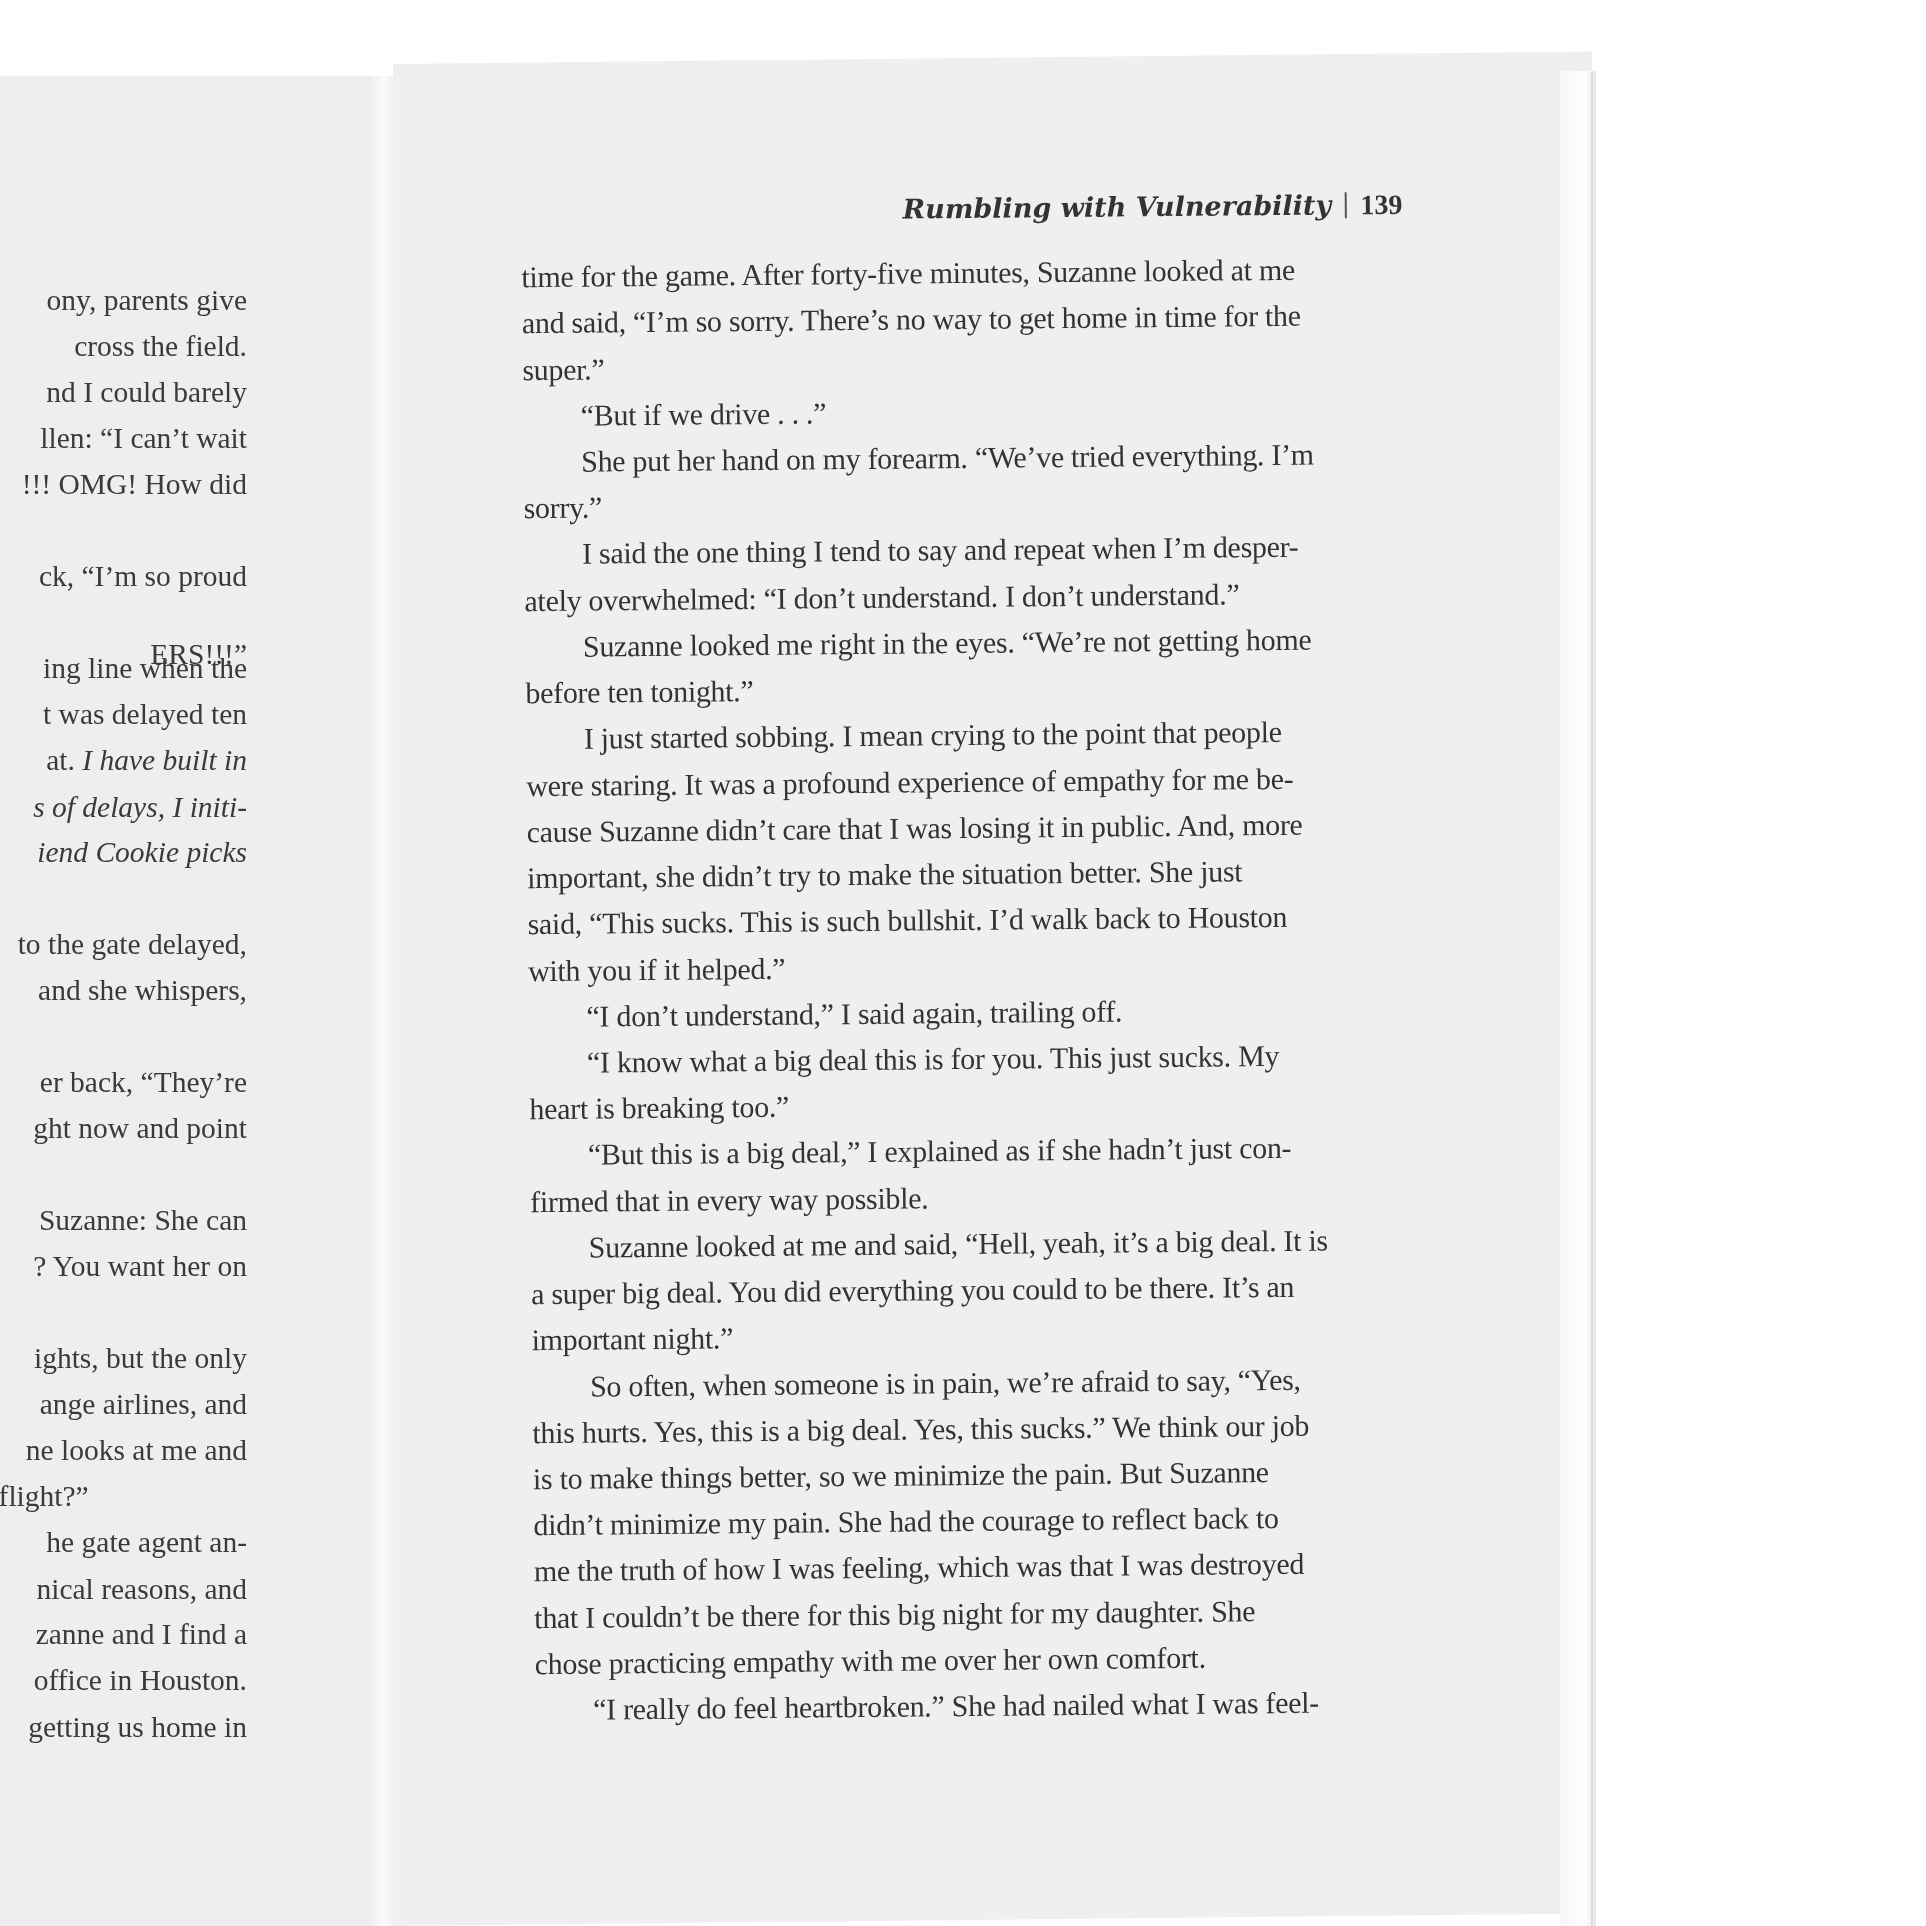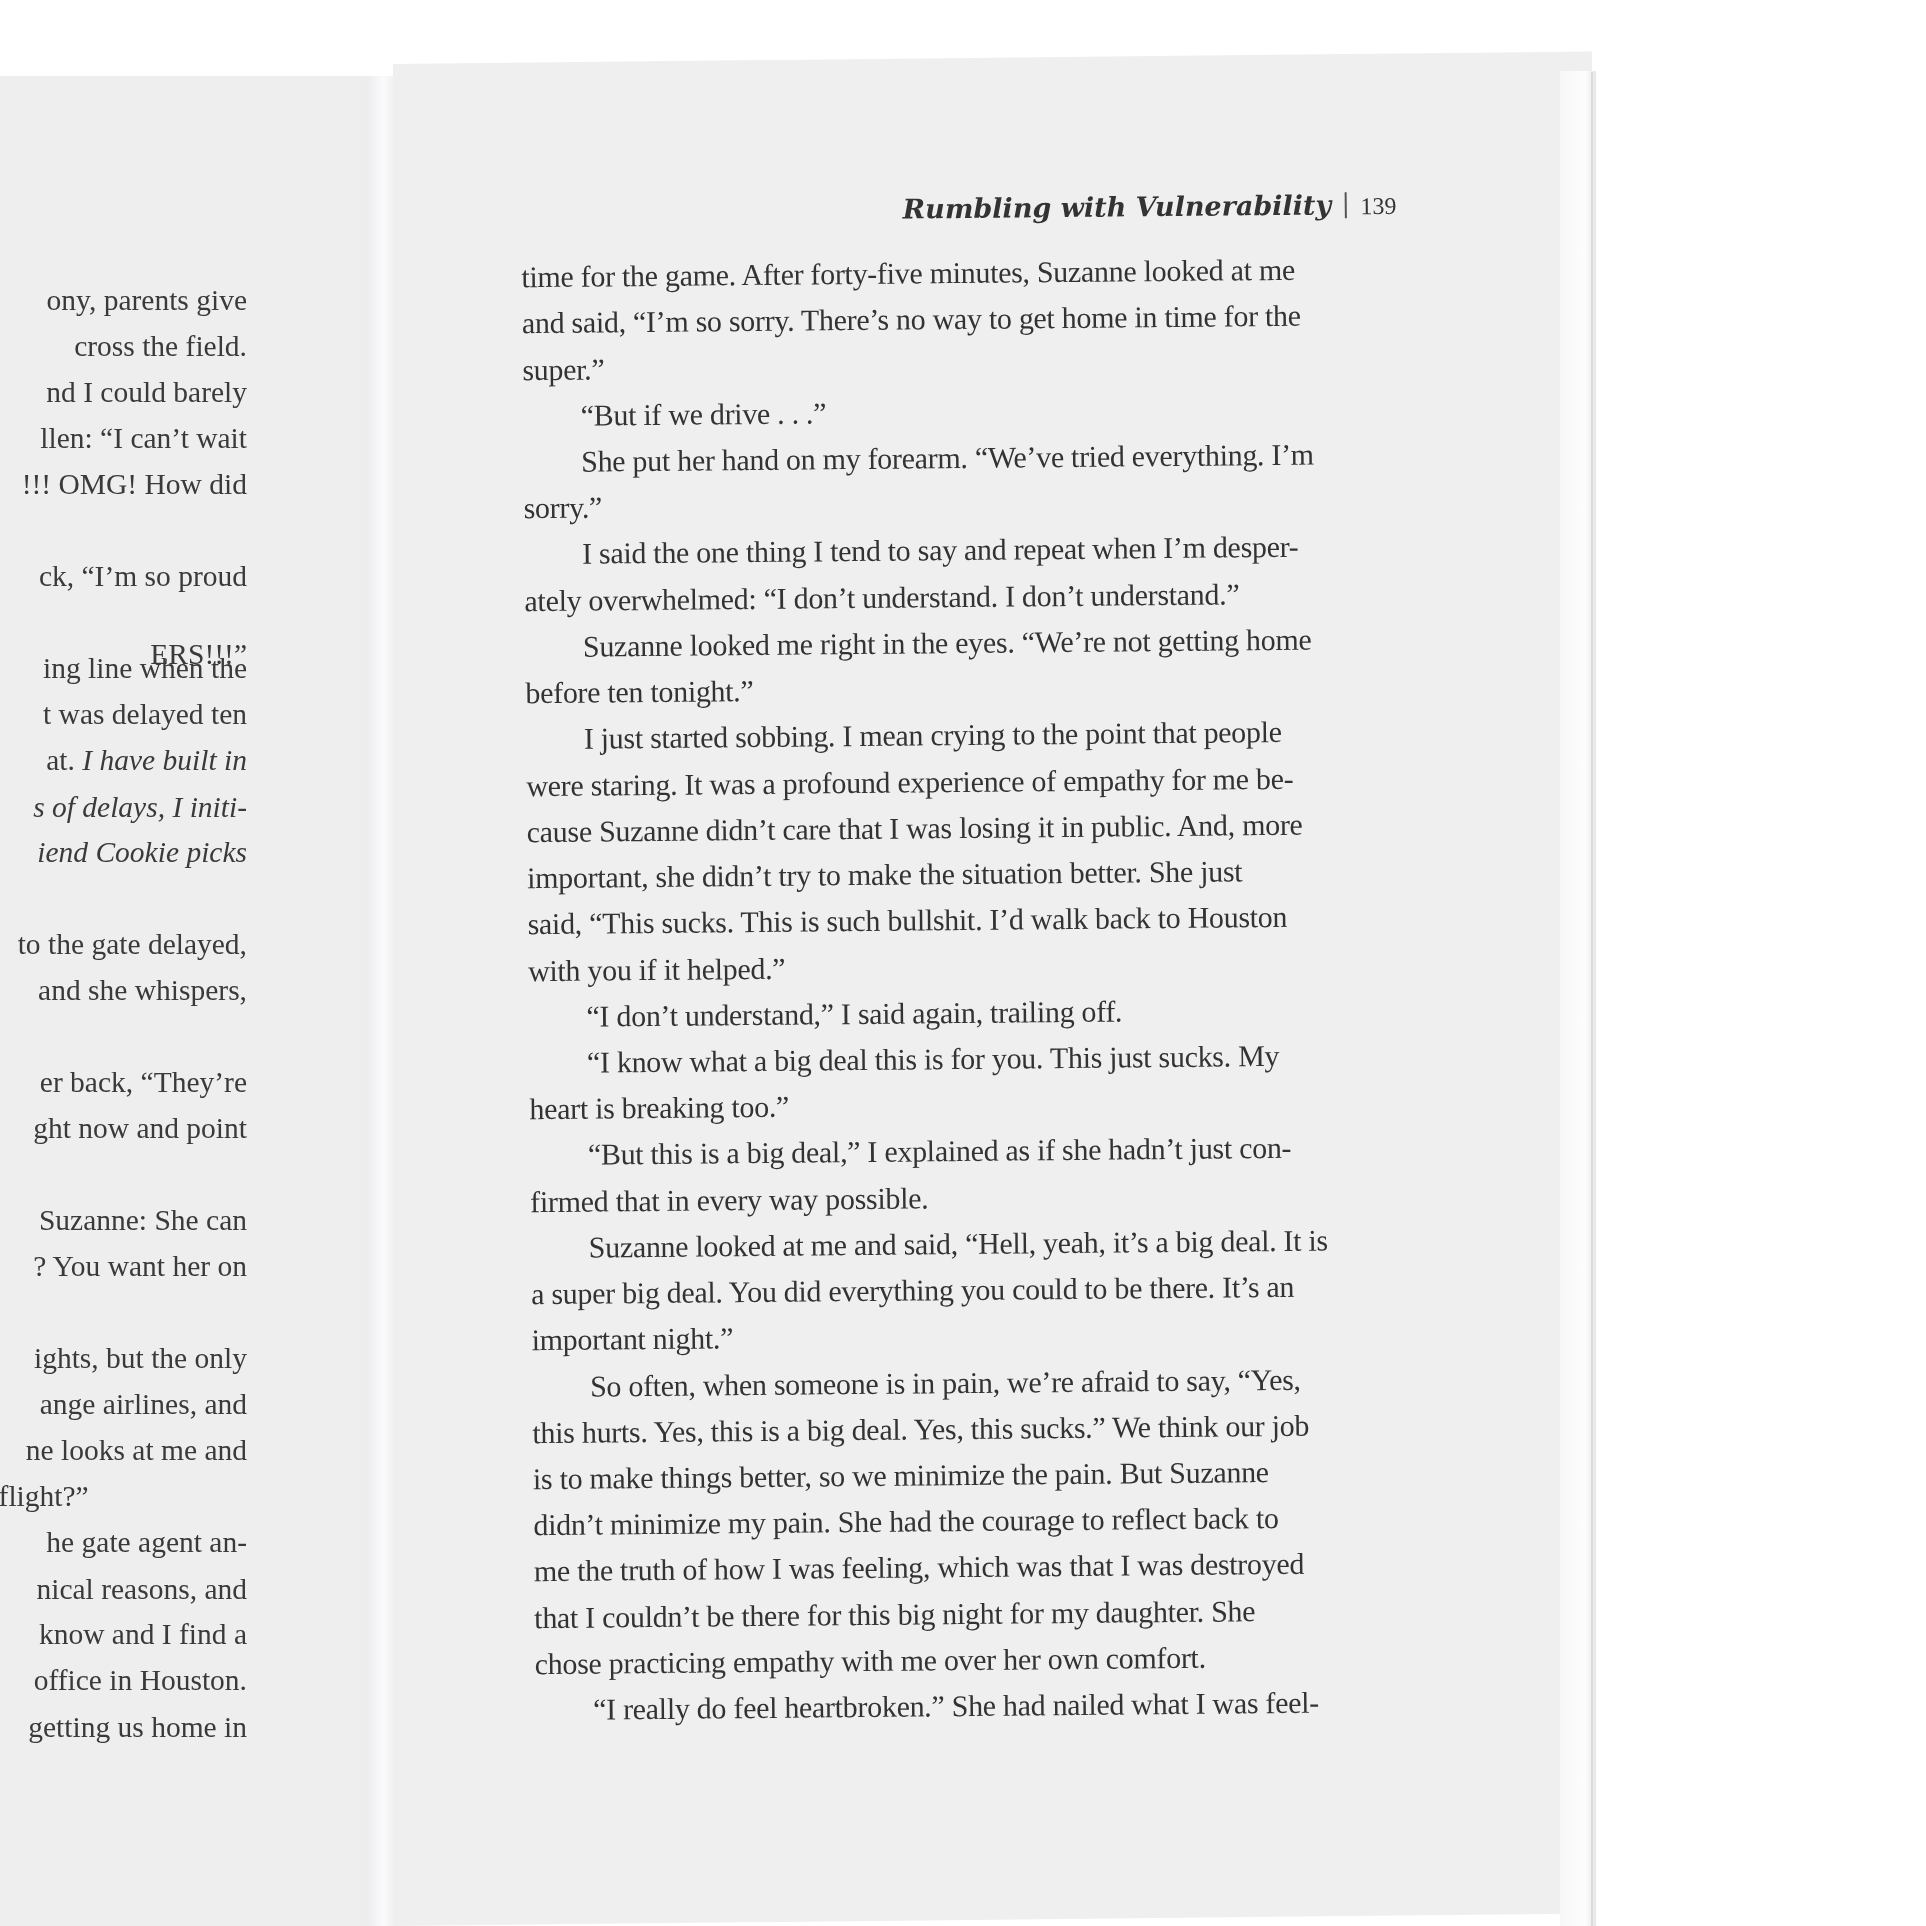--- a/index.html
+++ b/index.html
@@ -11,21 +11,21 @@
   .edge-line { position:absolute; left:1591px; top:72px; width:1.9px; height:1854px; background:#dcdcdc; }
   .line { position:absolute; white-space:nowrap; color:#3a3a3a; font-family:"Liberation Serif", serif; font-size:29.5px; line-height:1; }
   .left-text .line { right:0; text-align:left; }
   .left-col { position:absolute; left:-13px; top:0; width:260px; height:1850px; }
   .it { font-style:italic; }
   .right-text { position:absolute; left:0; top:0; width:1926px; height:1926px; transform:rotate(-0.55deg); transform-origin:963px 963px; }
   .right-text .line { font-family:"Liberation Serif", serif; font-size:30px; color:#333333; letter-spacing:-0.3px; }
   .header { position:absolute; left:910px; top:193px; font-size:27px; white-space:nowrap; color:#333; font-family:"DejaVu Serif", serif; }
   .header .title { font-style:italic; font-weight:bold; }
   .header .sep { display:inline-block; width:1.3px; height:26px; background:#555; margin:0 14px; vertical-align:-3.9px; }
-  .header .num { font-family:"Liberation Serif", serif; font-size:24px; }
+  .header .num { font-family:"Liberation Serif", serif; font-size:28px;font-weight:bold; }
 </style>
 </head>
 <body>
 
 <div class="left-page">
   <div class="left-col left-text">
     <div class="line" style="top:210px">ony, parents give</div>
     <div class="line" style="top:256px">cross the field.</div>
     <div class="line" style="top:302px">nd I could barely</div>
     <div class="line" style="top:348px">llen: “I can’t wait</div>
@@ -43,21 +43,21 @@
     <div class="line" style="top:992px">er back, “They’re</div>
     <div class="line" style="top:1038px">ght now and point</div>
     <div class="line" style="top:1130px">Suzanne: She can</div>
     <div class="line" style="top:1176px">? You want her on</div>
     <div class="line" style="top:1268px">ights, but the only</div>
     <div class="line" style="top:1314px">ange airlines, and</div>
     <div class="line" style="top:1360px">ne looks at me and</div>
     <div class="line" style="top:1406px; right:auto; left:11.6px;">flight?”</div>
     <div class="line" style="top:1452px">he gate agent an-</div>
     <div class="line" style="top:1499px">nical reasons, and</div>
-    <div class="line" style="top:1544px">know and I find a</div>
+    <div class="line" style="top:1544px">zanne and I find a</div>
     <div class="line" style="top:1590px">office in Houston.</div>
     <div class="line" style="top:1637px">getting us home in</div>
   </div>
 </div>
 
 <div class="spine"></div>
 <div class="right-page"></div>
 <div class="page-edge"></div>
 <div class="edge-line"></div>
 

